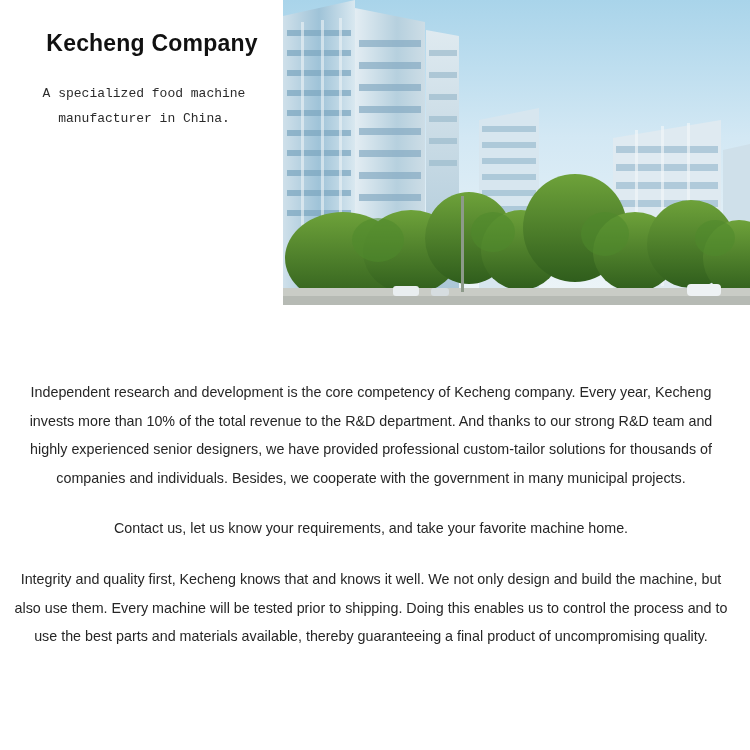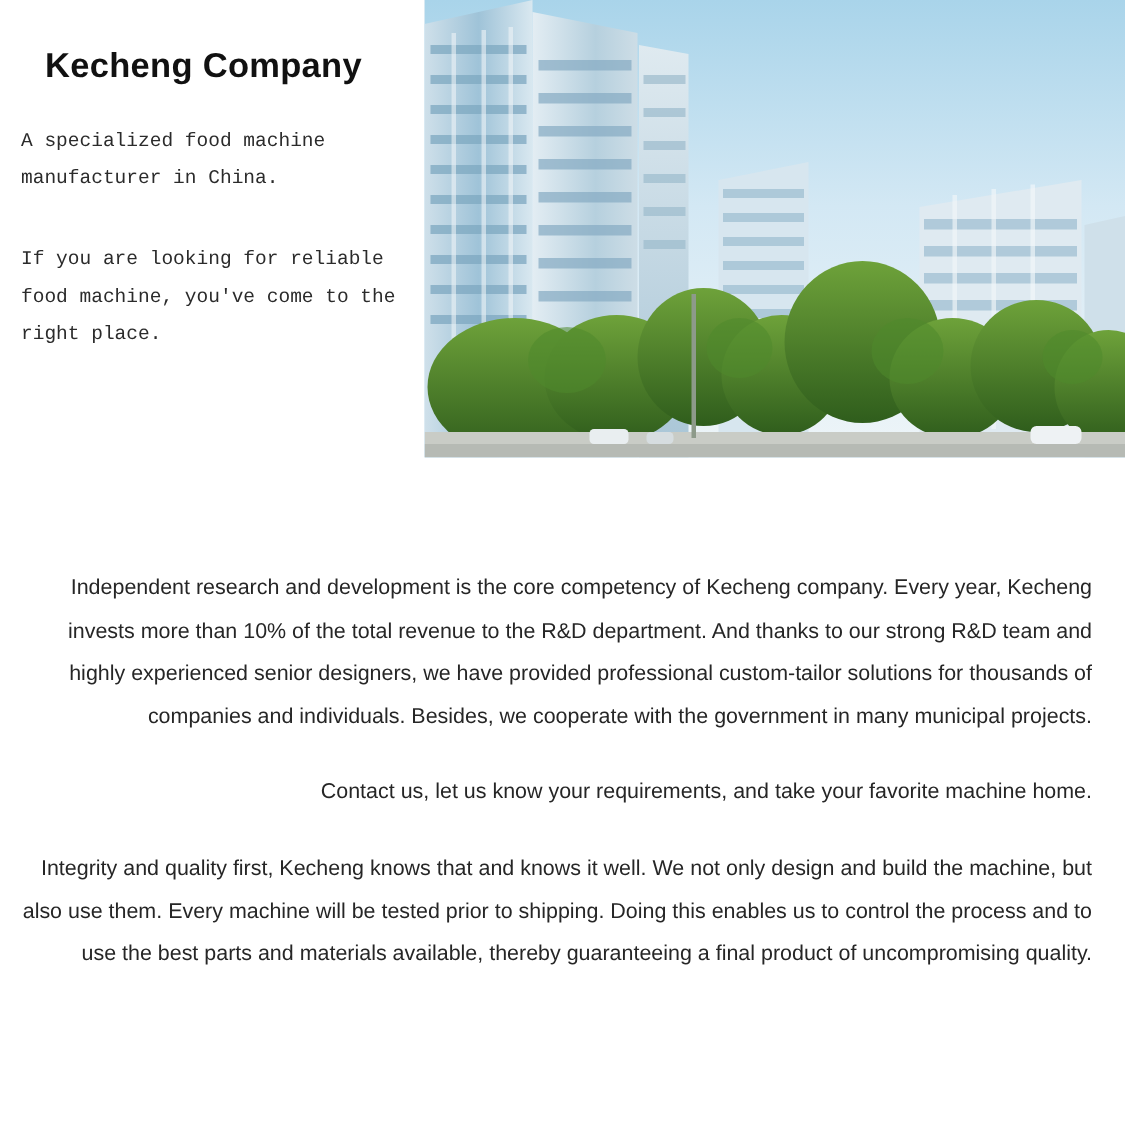--- a/index.html
+++ b/index.html
@@ -17,20 +17,21 @@
   .page {
     position: relative;
     width: 750px;
     height: 750px;
   }
 
   
   .top-section {
     position: relative;
     height: 310px;
+    text-align: center;
   }
   .intro {
     position: absolute;
     left: 14px;
     top: 0px;
     width: 260px;
   }
   .company-title {
     font-size: 23px;
     font-weight: bold;
@@ -70,37 +71,36 @@
     position: absolute;
     left: 14px;
     top: 378px;
     width: 714px;
   }
   .body-para {
     font-size: 14.3px;
     line-height: 2.0;
     color: #262626;
     margin: 0 0 22px 0;
-    text-align: right;
+    text-align: center;
   }
   .body-para:last-child {
     margin-bottom: 0;
   }
 </style>
 </head>
 <body>
 
 <div class="page">
 
   <div class="top-section">
 
     <div class="intro">
       <h1 class="company-title">Kecheng Company</h1>
       <p class="intro-para">A specialized food machine manufacturer in China.</p>
-      <p class="intro-para second">If you are looking for reliable food machine, you've come to the right place.</p>
     </div>
 
     <div class="photo">
       <svg viewBox="0 0 467 305" preserveAspectRatio="none">
         <defs>
           <linearGradient id="sky" x1="0" y1="0" x2="0" y2="1">
             <stop offset="0%" stop-color="#a9d4ea"></stop>
             <stop offset="45%" stop-color="#d3e8f4"></stop>
             <stop offset="100%" stop-color="#eef5f8"></stop>
           </linearGradient>

